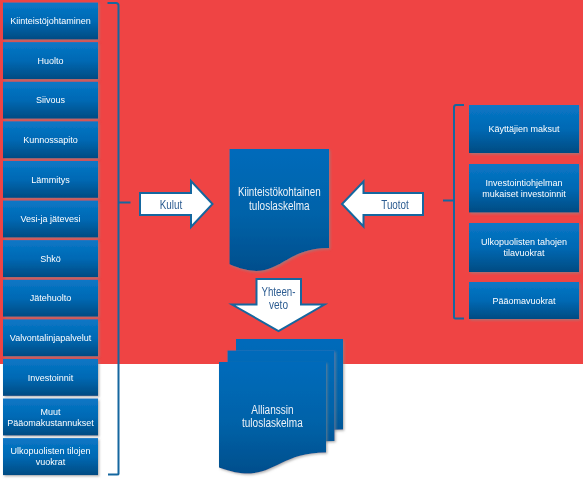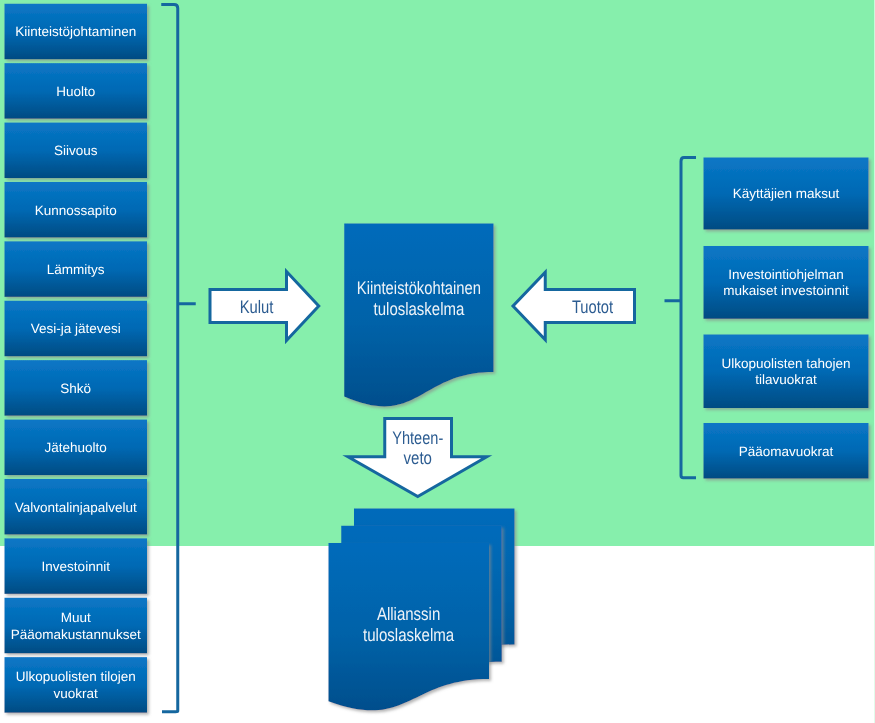--- a/index.html
+++ b/index.html
@@ -1,18 +1,18 @@
 <!DOCTYPE html>
 <html><head>
 <meta charset="utf-8">
 <title>Kiinteistokohtainen tuloslaskelma</title>
 <style>
   html,body{margin:0;padding:0;background:#ffffff;}
   body{width:583px;height:482px;overflow:hidden;font-family:"Liberation Sans",sans-serif;}
-  #diagram{position:relative;width:583px;height:364px;background:#86efac;}
+  #diagram{position:relative;width:583px;height:364px;background:#ef4444;}
   svg{display:block;}
   text{font-family:"Liberation Sans",sans-serif;}
   .boxtext{fill:#ffffff;font-size:9px;}
   .arrowtext{fill:#2c5c91;font-size:12px;}
   .doctext{fill:#eef3f8;font-size:12px;}
 </style>
 </head>
 <body>
 
 <div id="diagram">

